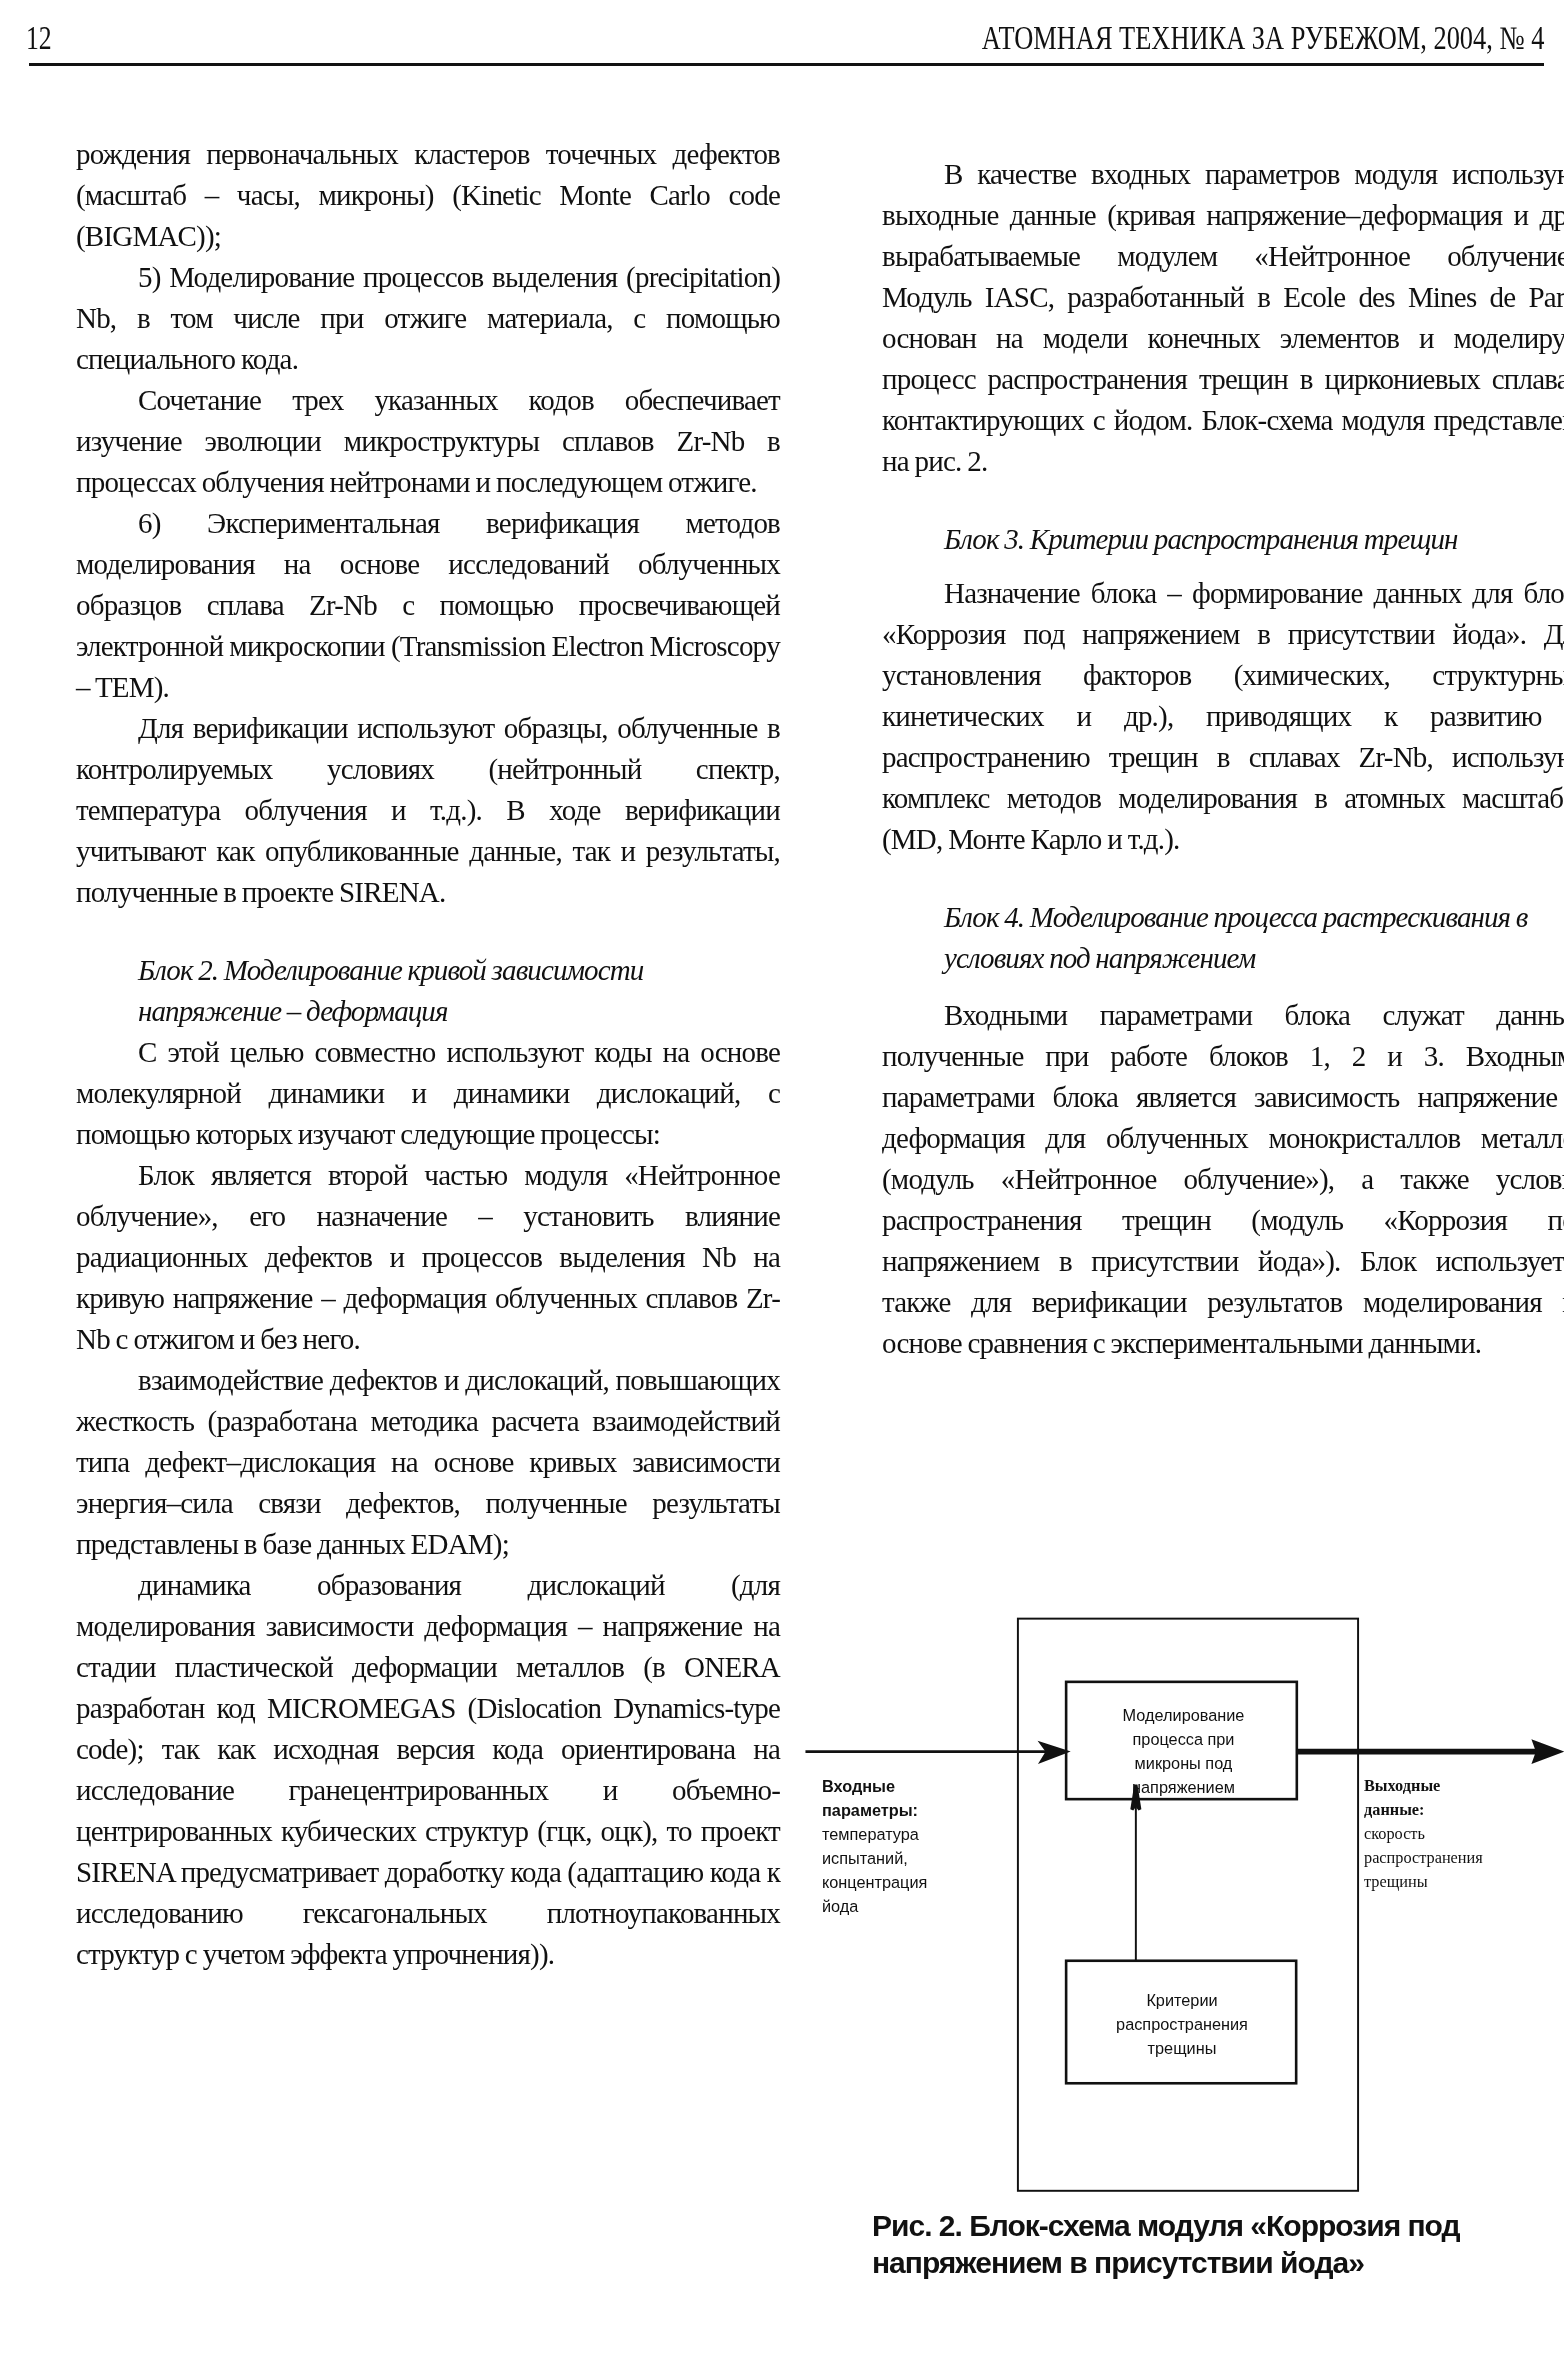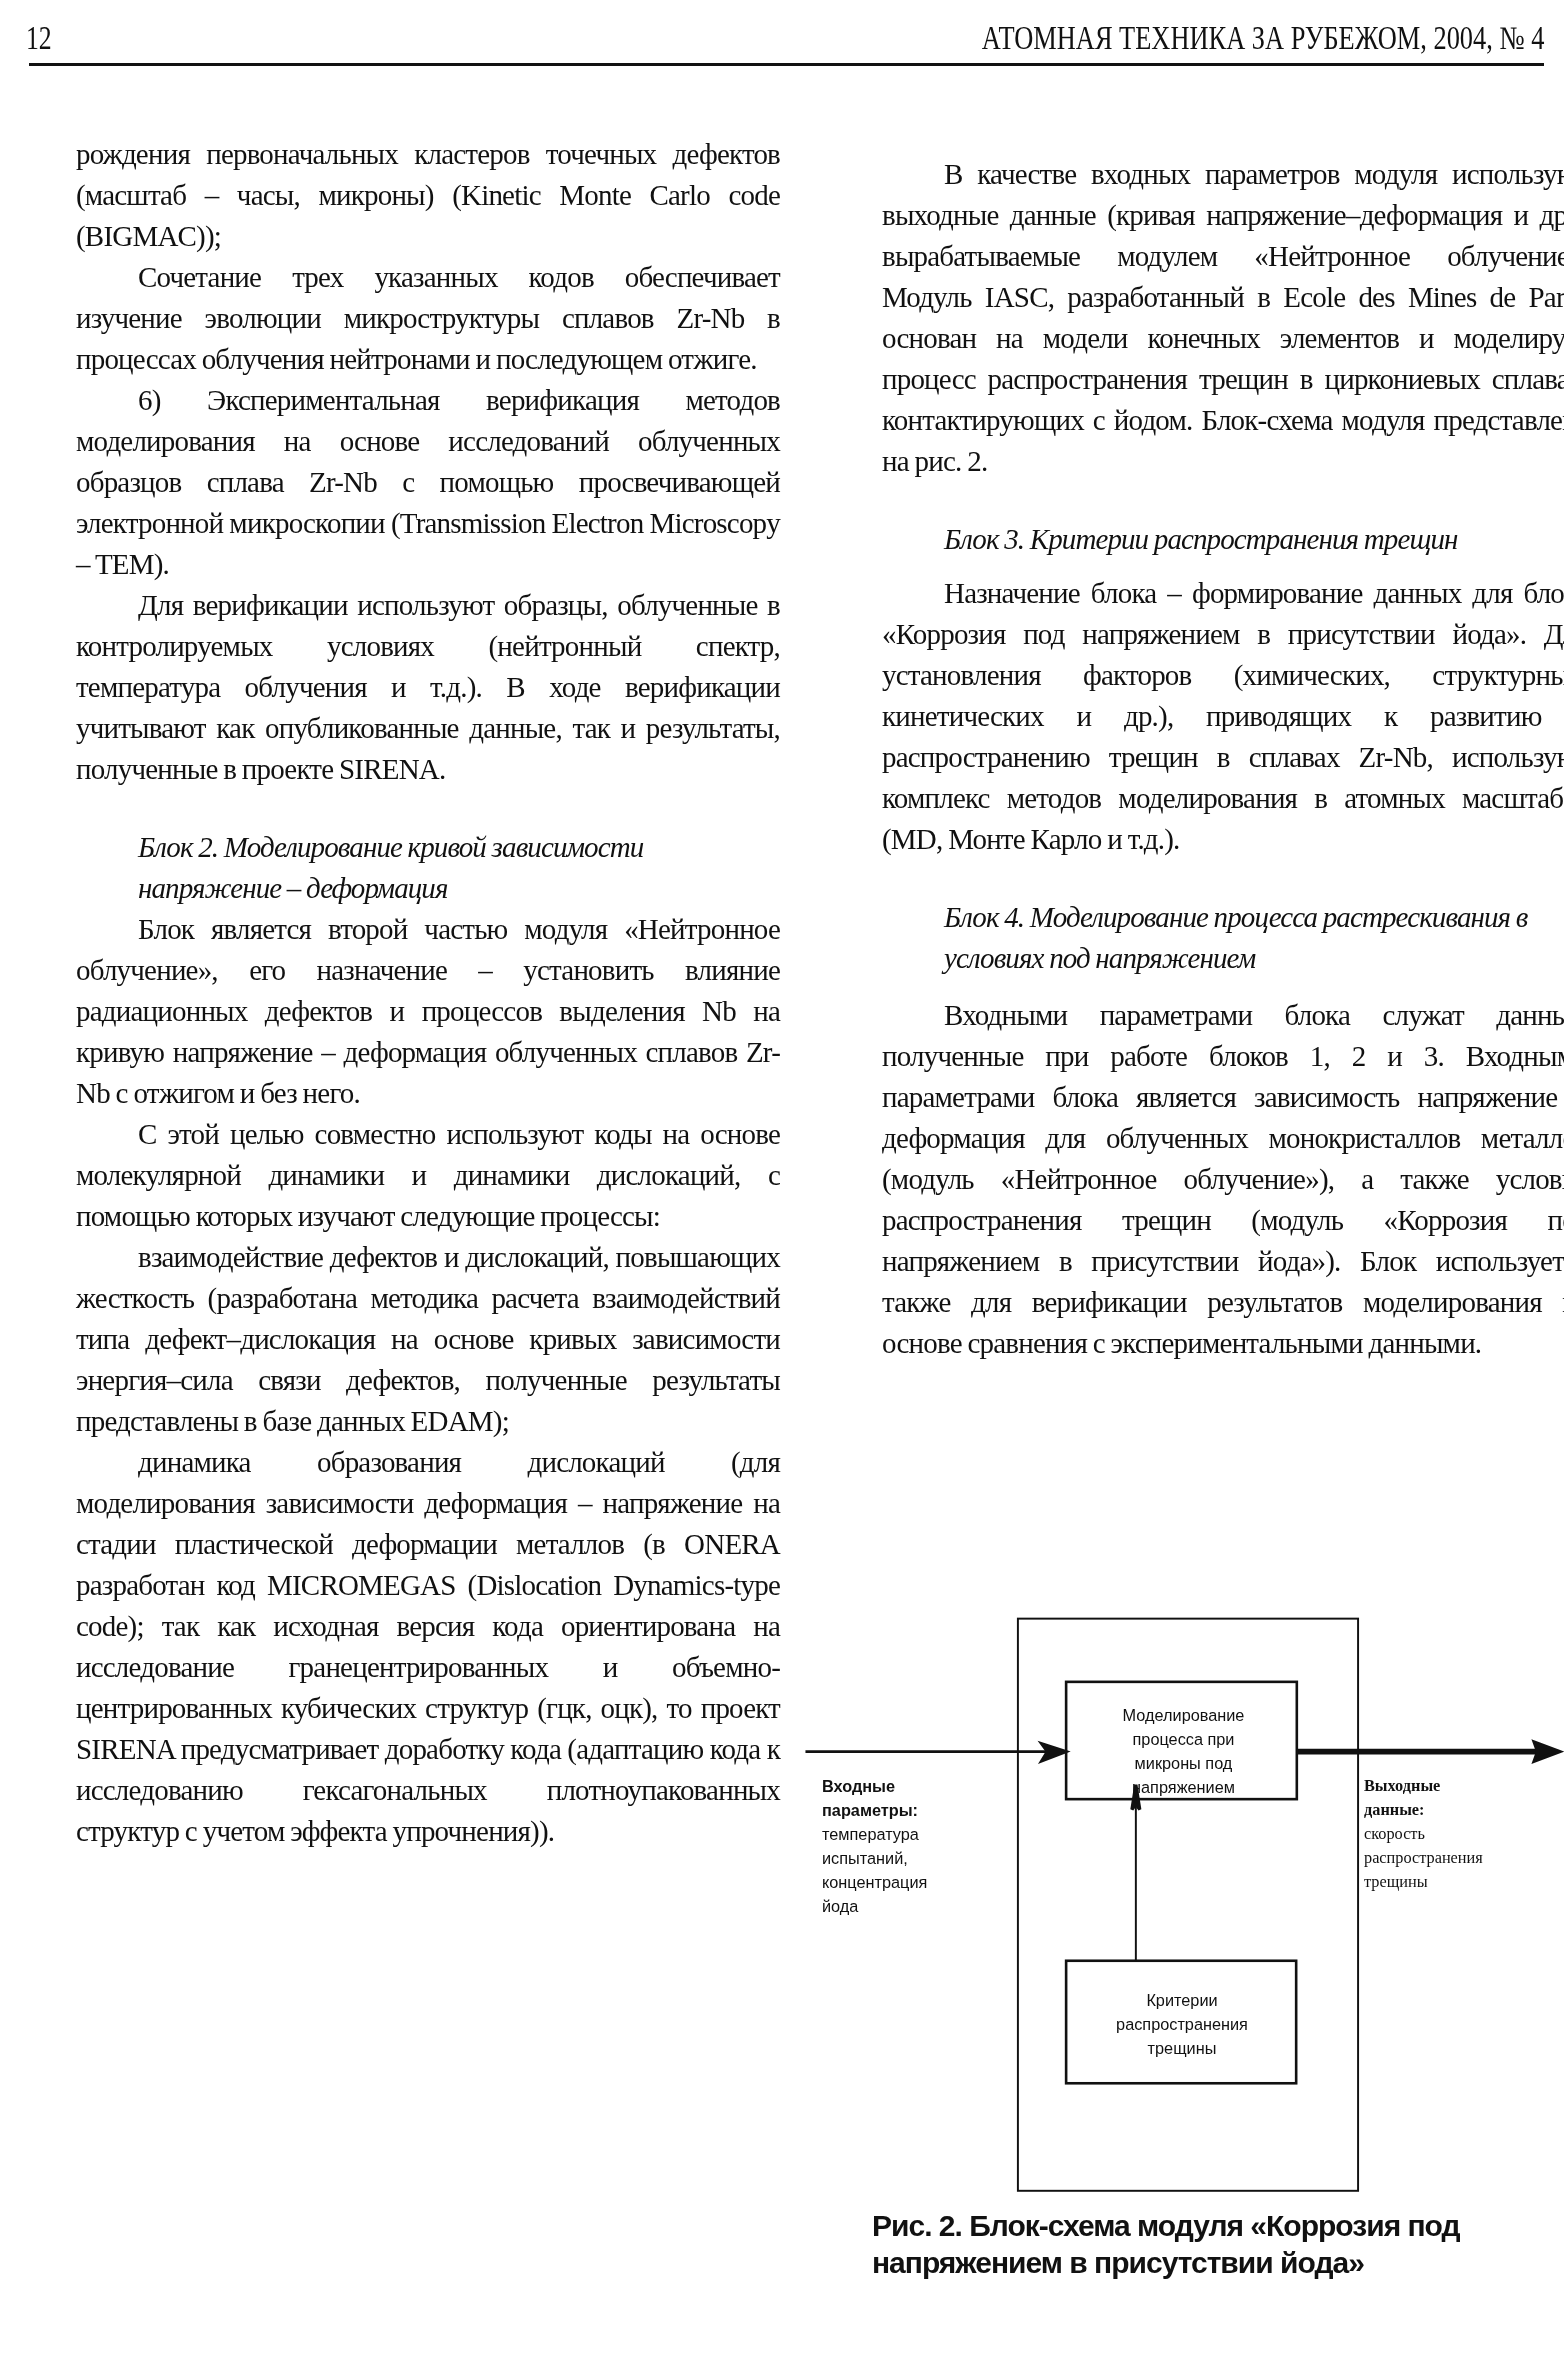--- a/index.html
+++ b/index.html
@@ -30,27 +30,28 @@
 </style>
 </head>
 <body>
 
 <div class="hdr-num">12</div>
 <div class="hdr-title">АТОМНАЯ ТЕХНИКА ЗА РУБЕЖОМ, 2004, № 4</div>
 <div class="hdr-rule"></div>
 
 <div class="col col-left txt">
   <p>рождения первоначальных кластеров точечных дефектов (масштаб – часы, микроны) (Kinetic Monte Carlo code (BIGMAC));</p>
+  <p class="ind">5) Моделирование процессов выделения (precipitation) Nb, в том числе при отжиге материала, с помощью специального кода.</p>
   <p class="ind">Сочетание трех указанных кодов обеспечивает изучение эволюции микроструктуры сплавов Zr-Nb в процессах облучения нейтронами и последующем отжиге.</p>
   <p class="ind">6) Экспериментальная верификация методов моделирования на основе исследований облученных образцов сплава Zr-Nb с помощью просвечивающей электронной микроскопии (Transmission Electron Microscopy – TEM).</p>
   <p class="ind">Для верификации используют образцы, облученные в контролируемых условиях (нейтронный спектр, температура облучения и т.д.). В ходе верификации учитывают как опубликованные данные, так и результаты, полученные в проекте SIRENA.</p>
   <div class="gap-m"></div>
   <p class="h-it">Блок 2. Моделирование кривой зависимости напряжение – деформация</p>
+  <p class="ind">С этой целью совместно используют коды на основе молекулярной динамики и динамики дислокаций, с помощью которых изучают следующие процессы:</p>
   <p class="ind">Блок является второй частью модуля «Нейтронное облучение», его назначение – установить влияние радиационных дефектов и процессов выделения Nb на кривую напряжение – деформация облученных сплавов Zr-Nb с отжигом и без него.</p>
-  <p class="ind">С этой целью совместно используют коды на основе молекулярной динамики и динамики дислокаций, с помощью которых изучают следующие процессы:</p>
   <p class="ind">взаимодействие дефектов и дислокаций, повышающих жесткость (разработана методика расчета взаимодействий типа дефект–дислокация на основе кривых зависимости энергия–сила связи дефектов, полученные результаты представлены в базе данных EDAM);</p>
   <p class="ind">динамика образования дислокаций (для моделирования зависимости деформация – напряжение на стадии пластической деформации металлов (в ONERA разработан код MICROMEGAS (Dislocation Dynamics-type code); так как исходная версия кода ориентирована на исследование гранецентрированных и объемно-центрированных кубических структур (гцк, оцк), то проект SIRENA предусматривает доработку кода (адаптацию кода к исследованию гексагональных плотноупакованных структур с учетом эффекта упрочнения)).</p>
 </div>
 
 <div class="col col-right txt">
   <div class="gap-s"></div>
   <p class="ind">В качестве входных параметров модуля используют выходные данные (кривая напряжение–деформация и др.), вырабатываемые модулем «Нейтронное облучение». Модуль IASC, разработанный в Ecole des Mines de Paris, основан на модели конечных элементов и моделирует процесс распространения трещин в циркониевых сплавах, контактирующих с йодом. Блок-схема модуля представлена на рис. 2.</p>
   <div class="gap-m"></div>
   <p class="h-it">Блок 3. Критерии распространения трещин</p>
   <div class="gap-s" style="height:13px"></div>

